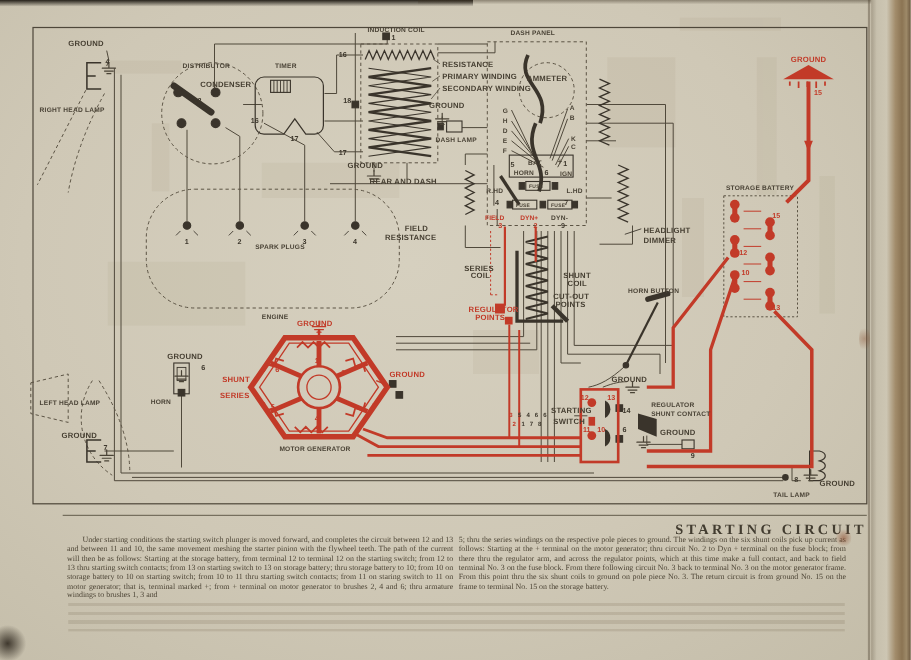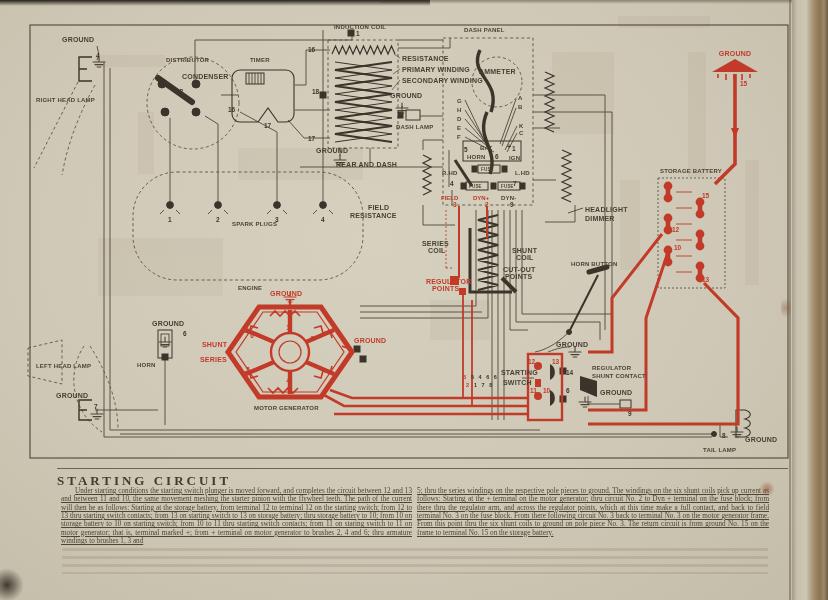--- a/index.html
+++ b/index.html
@@ -7,25 +7,25 @@
     background:#cfc8b6;
     background-image:radial-gradient(ellipse at 45% 40%, #d6d0bf 0%, #cfc8b6 55%, #c3bca8 100%);
     font-family:"Liberation Sans", sans-serif;}
   svg text{user-select:none;}
   .lb{font:700 7px "Liberation Sans",sans-serif;fill:#463f32;letter-spacing:.2px;}
   .lb6{font:700 6px "Liberation Sans",sans-serif;fill:#4a4336;letter-spacing:.2px;}
   .lr{font:700 7px "Liberation Sans",sans-serif;fill:#c23a28;letter-spacing:.2px;}
   .lr6{font:700 6px "Liberation Sans",sans-serif;fill:#c23a28;}
   .num{font:700 6.5px "Liberation Sans",sans-serif;fill:#3d372c;}
   .numr{font:700 6.5px "Liberation Sans",sans-serif;fill:#c23a28;}
-  .title{position:absolute;left:57px;top:473px;width:731px;text-align:left;
+  .title{position:absolute;left:57px;top:473px;width:731px;text-align:right;
     font:700 13px "Liberation Serif",serif;color:#423c30;letter-spacing:3px;}
   .rule{position:absolute;left:57px;top:468px;width:731px;height:1px;background:#5a5343;opacity:.85;}
   .bodycol{position:absolute;top:487px;font:7.2px/1.16 "Liberation Serif",serif;
-    color:#4d4536;text-align:justify;text-decoration:underline;}
+    color:#4d4536;text-align:justify;}
   .col-left{left:61px;width:351px;}
   .col-left p{margin:0;text-indent:14px;}
   .col-right{left:417px;width:352px;}
   .col-right p{margin:0;}
   .ghost-lines{position:absolute;left:62px;top:548px;width:706px;height:26px;opacity:.16;
     filter:blur(.7px);
     background:repeating-linear-gradient(180deg,#6b5b43 0 3px,transparent 3px 8px);}
   .edge-right{position:absolute;top:0;left:792px;width:36px;height:600px;
     background:linear-gradient(90deg,rgba(80,66,46,.28) 0,#c7c0ad 5px,#cdc6b3 14px,#a28c6b 22px,#8b7453 28px,#9d8968 32px,#6d5940 36px);}
   .edge-line{position:absolute;top:0;left:789px;width:2px;height:600px;background:#6f6452;opacity:.55;}

